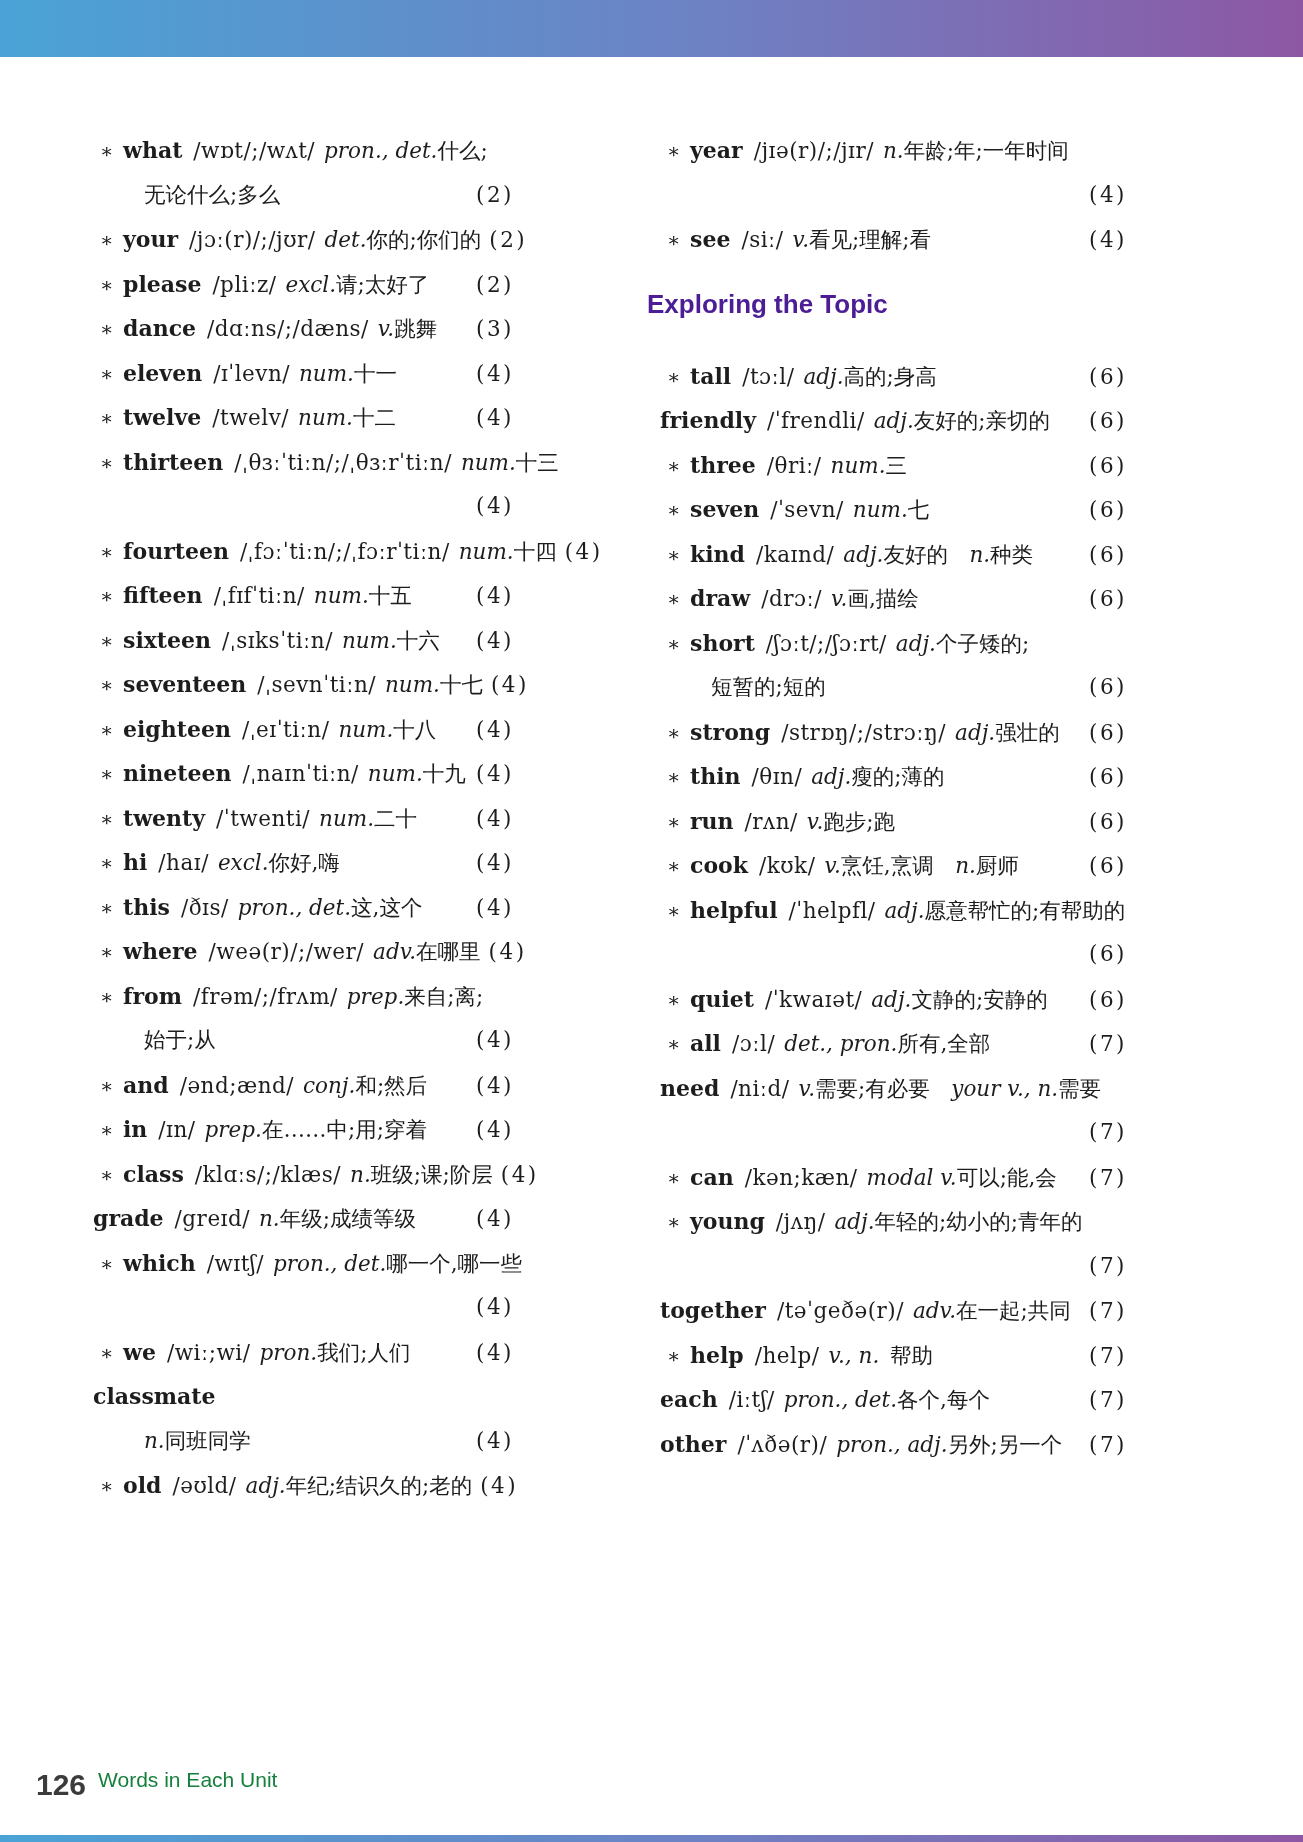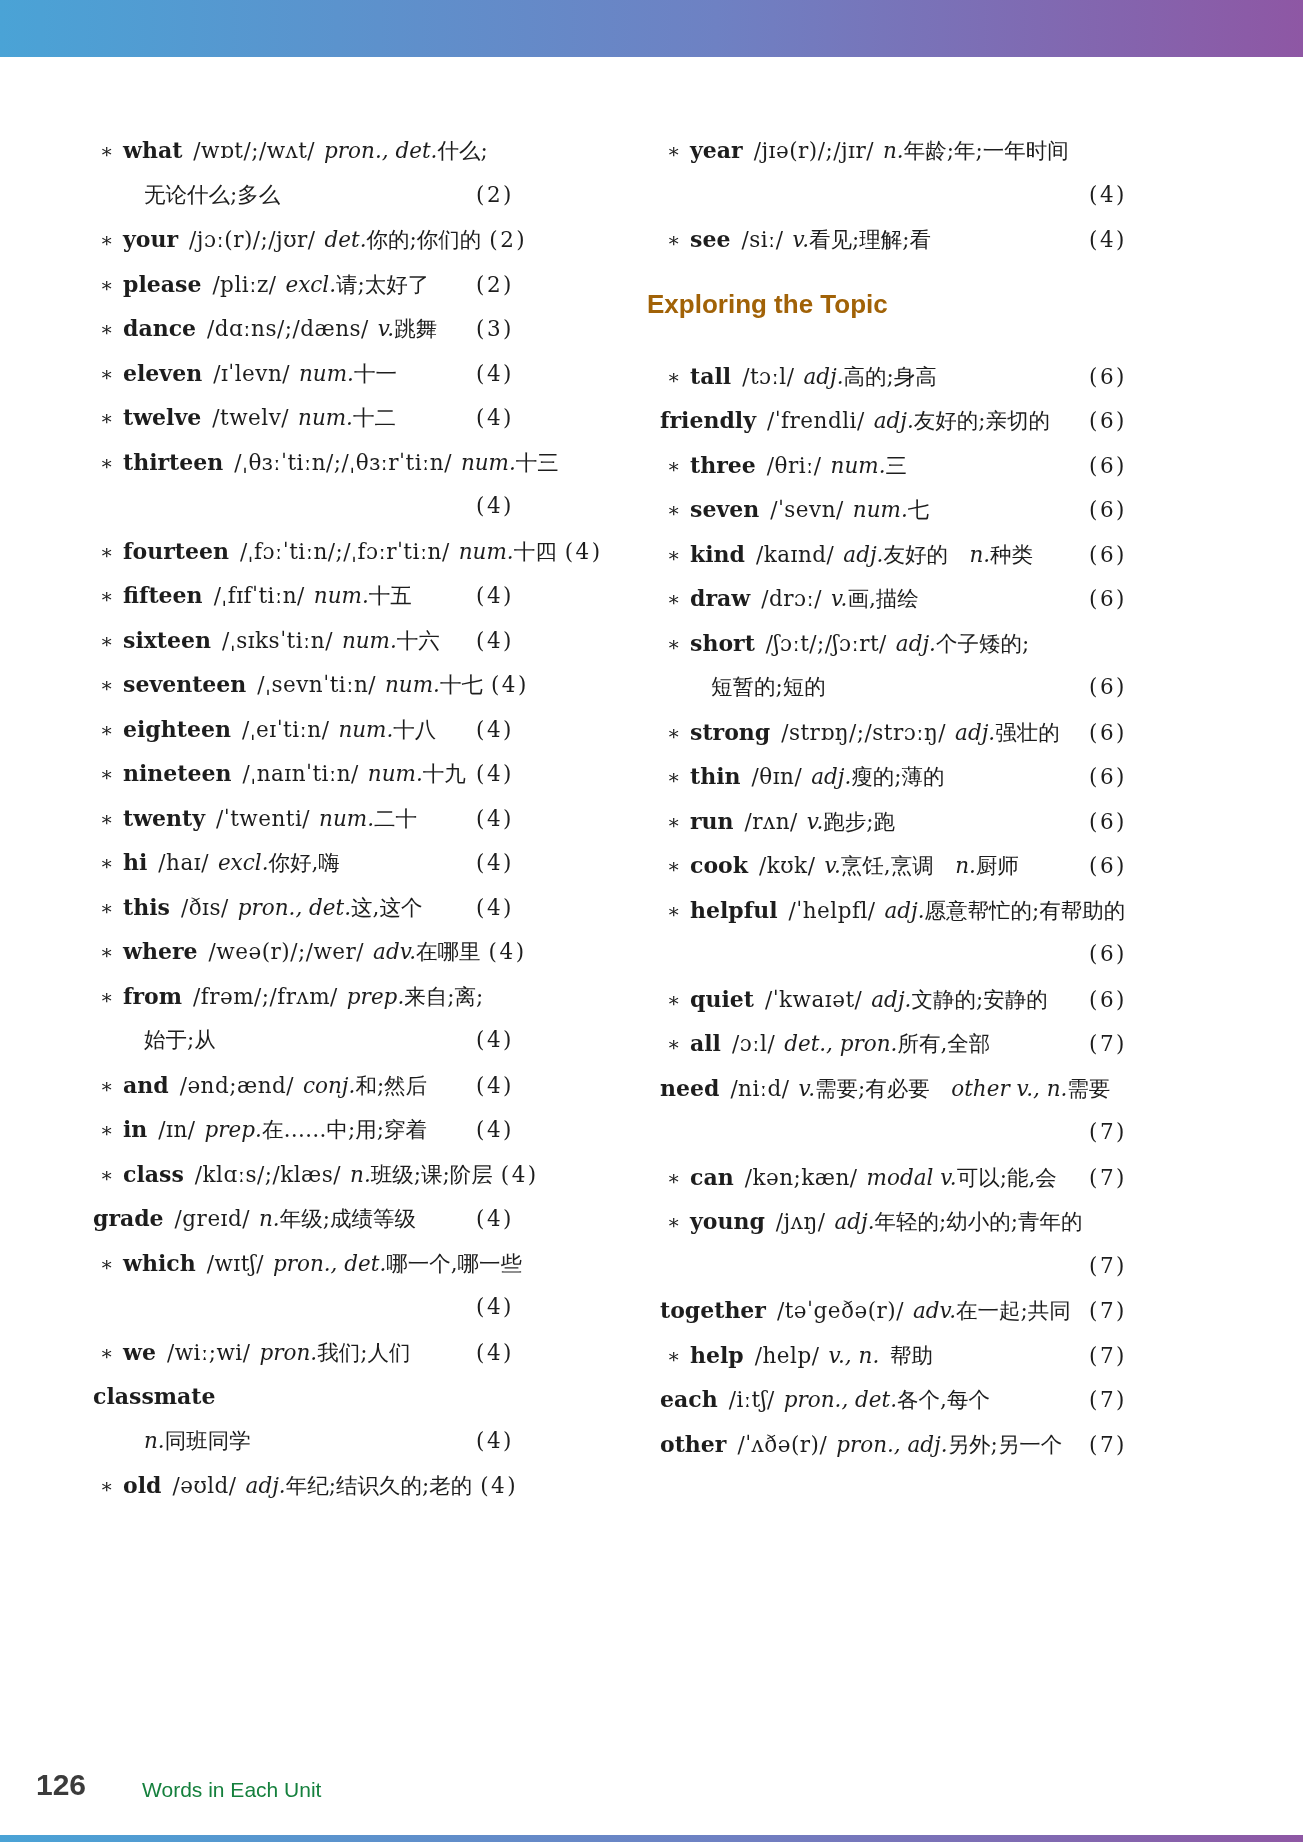--- a/index.html
+++ b/index.html
@@ -34,27 +34,27 @@
     font-size:20px; flex:0 0 auto;
   }
   .word { font-weight:bold; font-size:22px; margin-right:11px; flex:0 0 auto; }
   .seg-ph  { margin-right:9px; letter-spacing:0.5px; }
   .seg-pos { font-style:italic; }
   .seg-cn  { }
   .page-ref { margin-left:auto; padding-left:8px; letter-spacing:2.5px; flex:0 0 auto; }
 
   .section-heading {
     font-family:"Liberation Sans", sans-serif;
-    font-weight:bold; font-size:26px; color:#a16207;
+    font-weight:bold; font-size:26px; color:#4c1d95;
     margin:26px 0 34px 2px; line-height:32px;
   }
   .footer {
     position:absolute; left:36px; bottom:40px;
     font-family:"Liberation Sans", sans-serif;
-    display:flex; align-items:flex-end;gap:44px;
+    display:flex; align-items:flex-start;
   }
   .footer-num  { font-size:30px; font-weight:bold; color:#3b3b3b; }
   .footer-label{ font-size:21px; color:#15803d; margin-left:12px; }
 </style>
 </head>
 <body>
 
 <div class="page">
   <div class="top-bar"></div>
 
@@ -500,21 +500,21 @@
           <span class="seg-cn">所有,全部</span>
           <span class="page-ref">(7)</span>
         </div>
       </div>
       <div class="entry">
         <div class="line nostar">
           <span class="word">need</span>
           <span class="seg-ph">/niːd/</span>
           <span class="seg-pos">v.</span>
           <span class="seg-cn">需要;有必要</span>
-          <span class="seg-pos"> other v., n.</span>
+          <span class="seg-pos"> your v., n.</span>
           <span class="seg-cn">需要</span>
         </div>
         <div class="line cont">
           <span class="page-ref">(7)</span>
         </div>
       </div>
       <div class="entry">
         <div class="line">
           <span class="star">∗</span>
           <span class="word">can</span>

